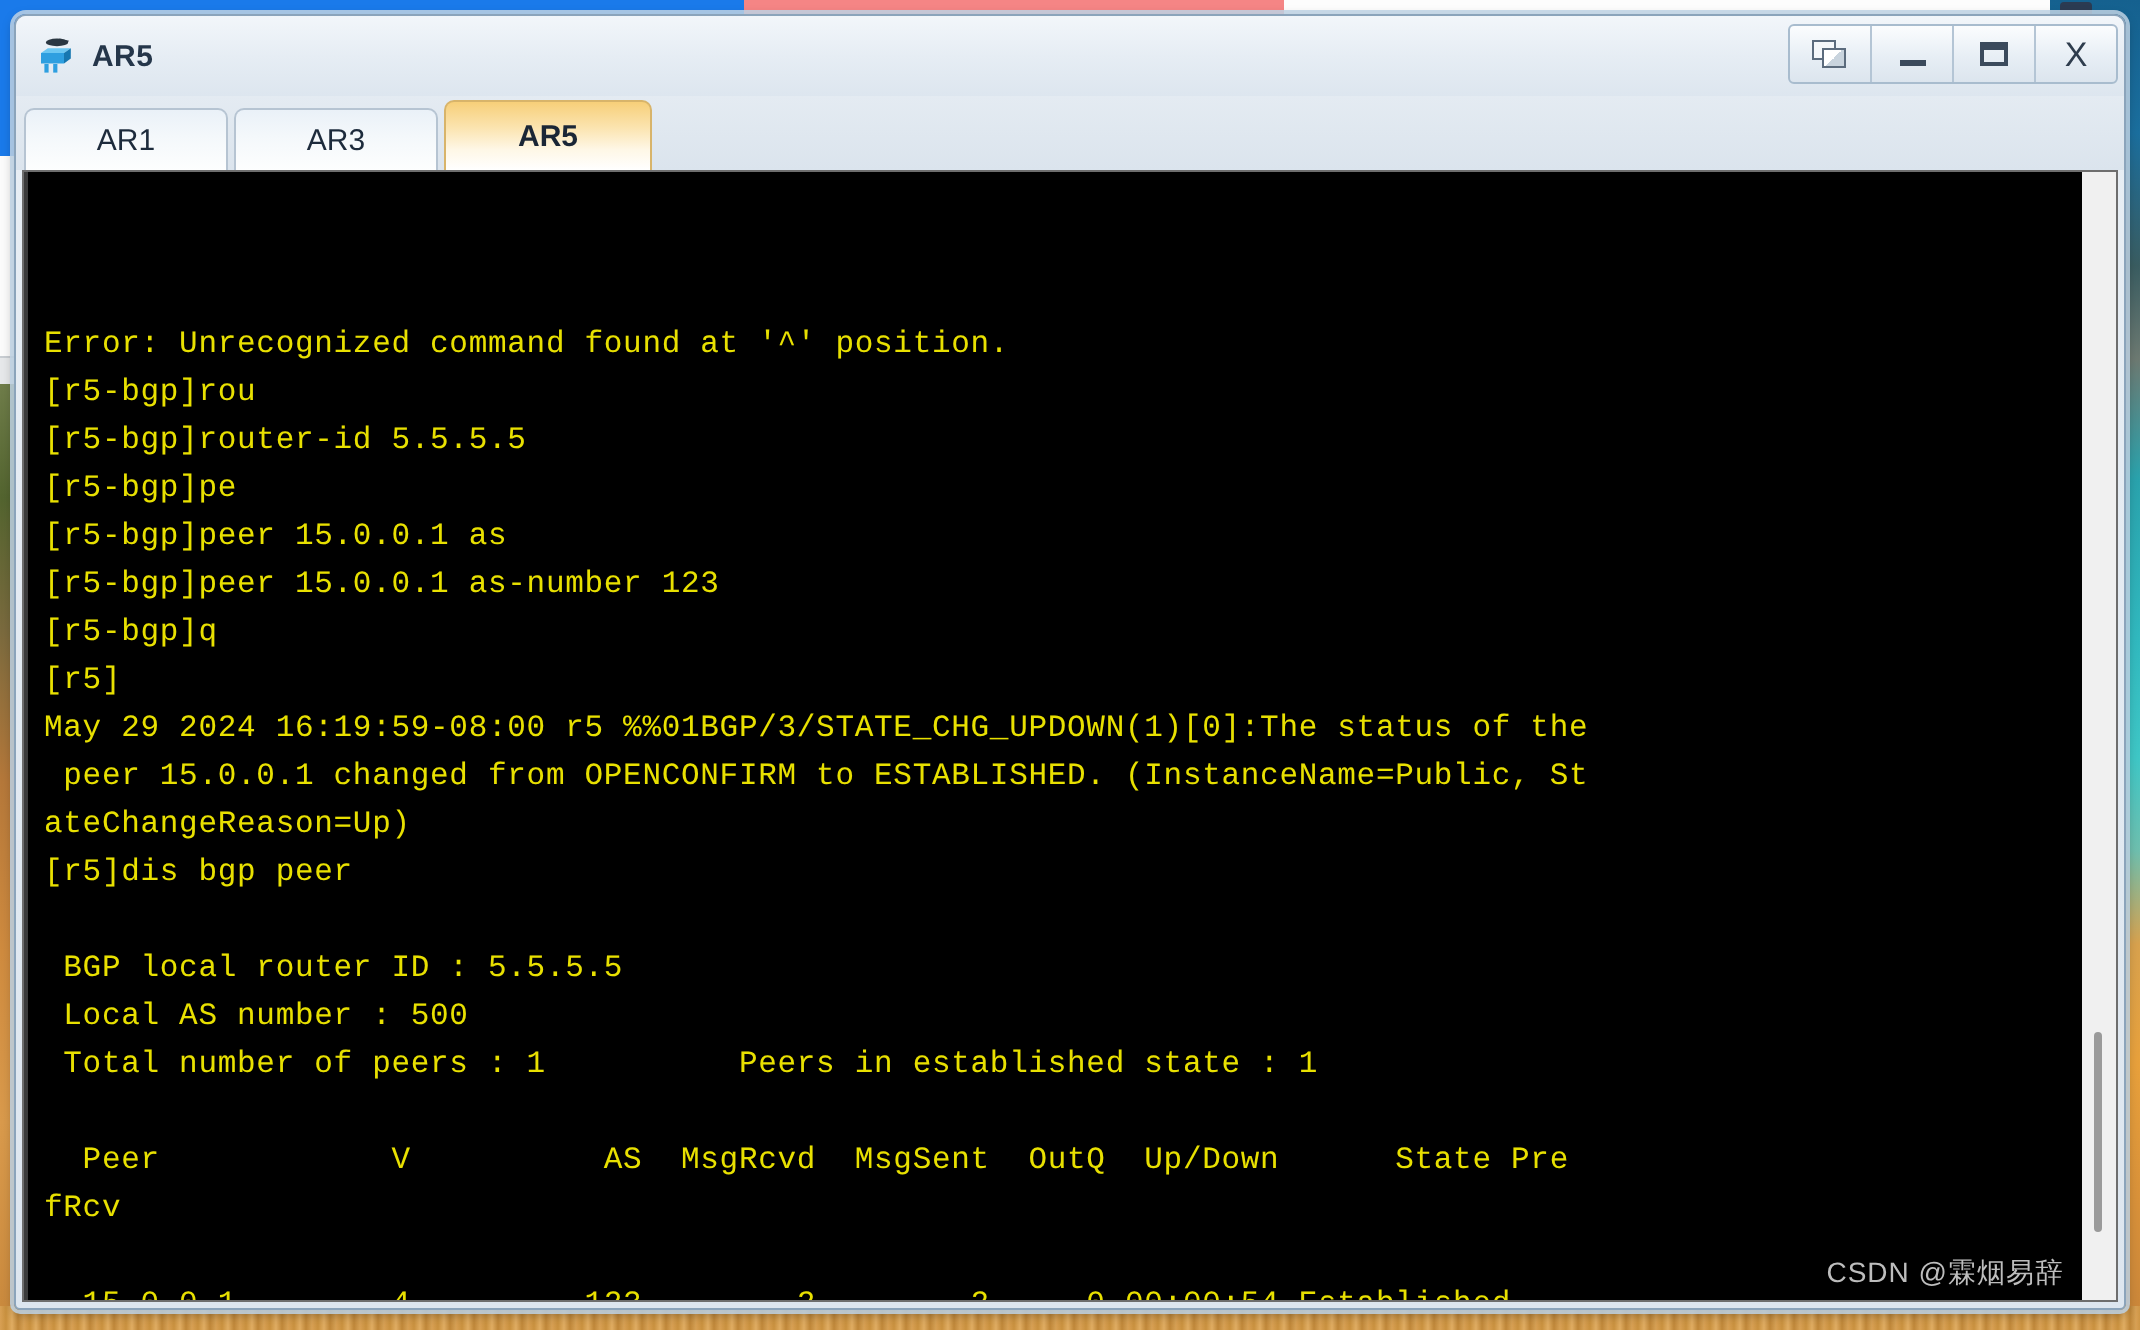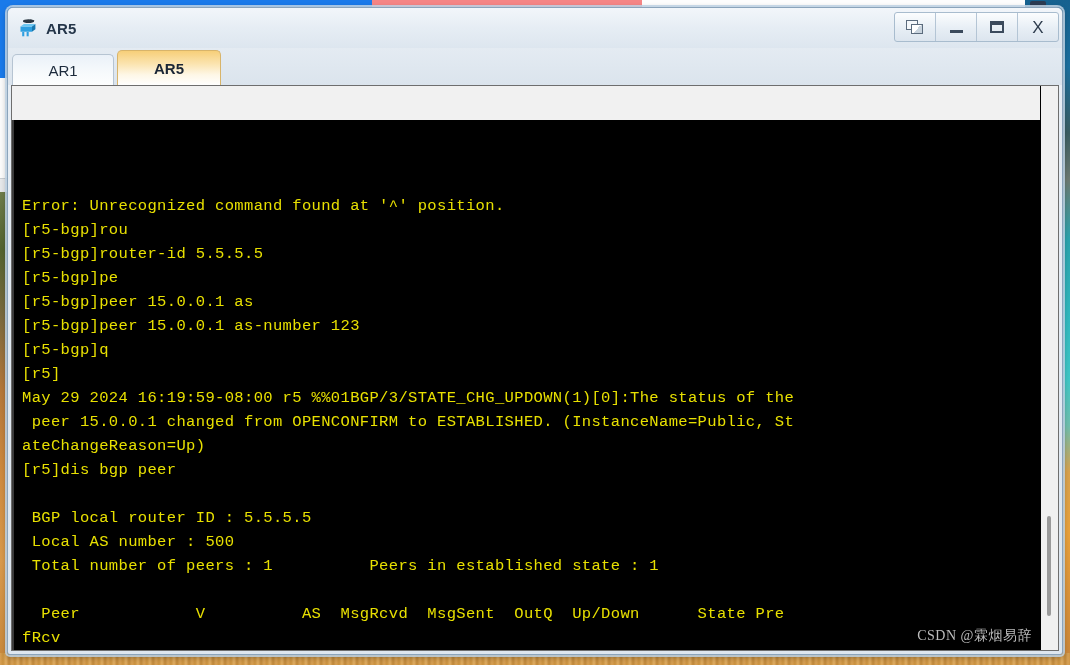--- a/index.html
+++ b/index.html
@@ -269,21 +269,20 @@
     color: #e8e000;
     font-family: "Liberation Mono", "DejaVu Sans Mono", monospace;
     font-size: 15.5px;
     line-height: 24px;
     padding: 2px 0 0 8px;
     white-space: pre;
     overflow: hidden;
     letter-spacing: 0.35px;
     border-left: 2px solid #3b3b3b;
     position: relative;
-    margin-top: 34px;
   }
   #terminal .line { min-height: 24px; }
   #scrollbar {
     flex: 0 0 17px;
     background: #f0f0f0;
     border-left: 1px solid #000000;
     position: relative;
   }
   #scrollbar-thumb {
     position: absolute;
@@ -293,21 +292,21 @@
     height: 100px;
     background: #9a9a9a;
     border-radius: 2px;
   }
   #watermark {
     position: absolute;
     right: 8px;
     bottom: 2px;
     font-size: 14px;
     color: #bdbdbd;
-    font-family: Liberation Serif, serif;
+    font-family: Liberation Sans, sans-serif;
     letter-spacing: 0.5px;
     pointer-events: none;
     white-space: nowrap;
   }
 </style>
 </head>
 <body>
 
 <div id="desktop">
   <div class="bg-blue-strip"></div>
@@ -356,20 +355,23 @@
       <div class="win-btn">
         <span class="glyph-close">X</span>
       </div>
     </div>
   </div>
 
   <div id="tab-strip">
     <div class="tab">
       <span>AR1</span>
     </div>
+    <div class="tab">
+      <span>AR3</span>
+    </div>
     <div class="tab active">
       <span>AR5</span>
     </div>
     <div id="tab-strip-filler"></div>
   </div>
 
   <div id="terminal-wrap">
     <div id="terminal">
       
       <div class="line">Error: Unrecognized command found at '^' position.</div><div class="line">[r5-bgp]rou</div><div class="line">[r5-bgp]router-id 5.5.5.5</div><div class="line">[r5-bgp]pe</div><div class="line">[r5-bgp]peer 15.0.0.1 as</div><div class="line">[r5-bgp]peer 15.0.0.1 as-number 123</div><div class="line">[r5-bgp]q</div><div class="line">[r5]</div><div class="line">May 29 2024 16:19:59-08:00 r5 %%01BGP/3/STATE_CHG_UPDOWN(1)[0]:The status of the</div><div class="line"> peer 15.0.0.1 changed from OPENCONFIRM to ESTABLISHED. (InstanceName=Public, St</div><div class="line">ateChangeReason=Up)</div><div class="line">[r5]dis bgp peer</div><div class="line"></div><div class="line"> BGP local router ID : 5.5.5.5</div><div class="line"> Local AS number : 500</div><div class="line"> Total number of peers : 1          Peers in established state : 1</div><div class="line"></div><div class="line">  Peer            V          AS  MsgRcvd  MsgSent  OutQ  Up/Down      State Pre</div><div class="line">fRcv</div><div class="line"></div><div class="line">  15.0.0.1        4         123        2        2     0 00:00:54 Established</div><div id="watermark">CSDN @霖烟易辞</div>

